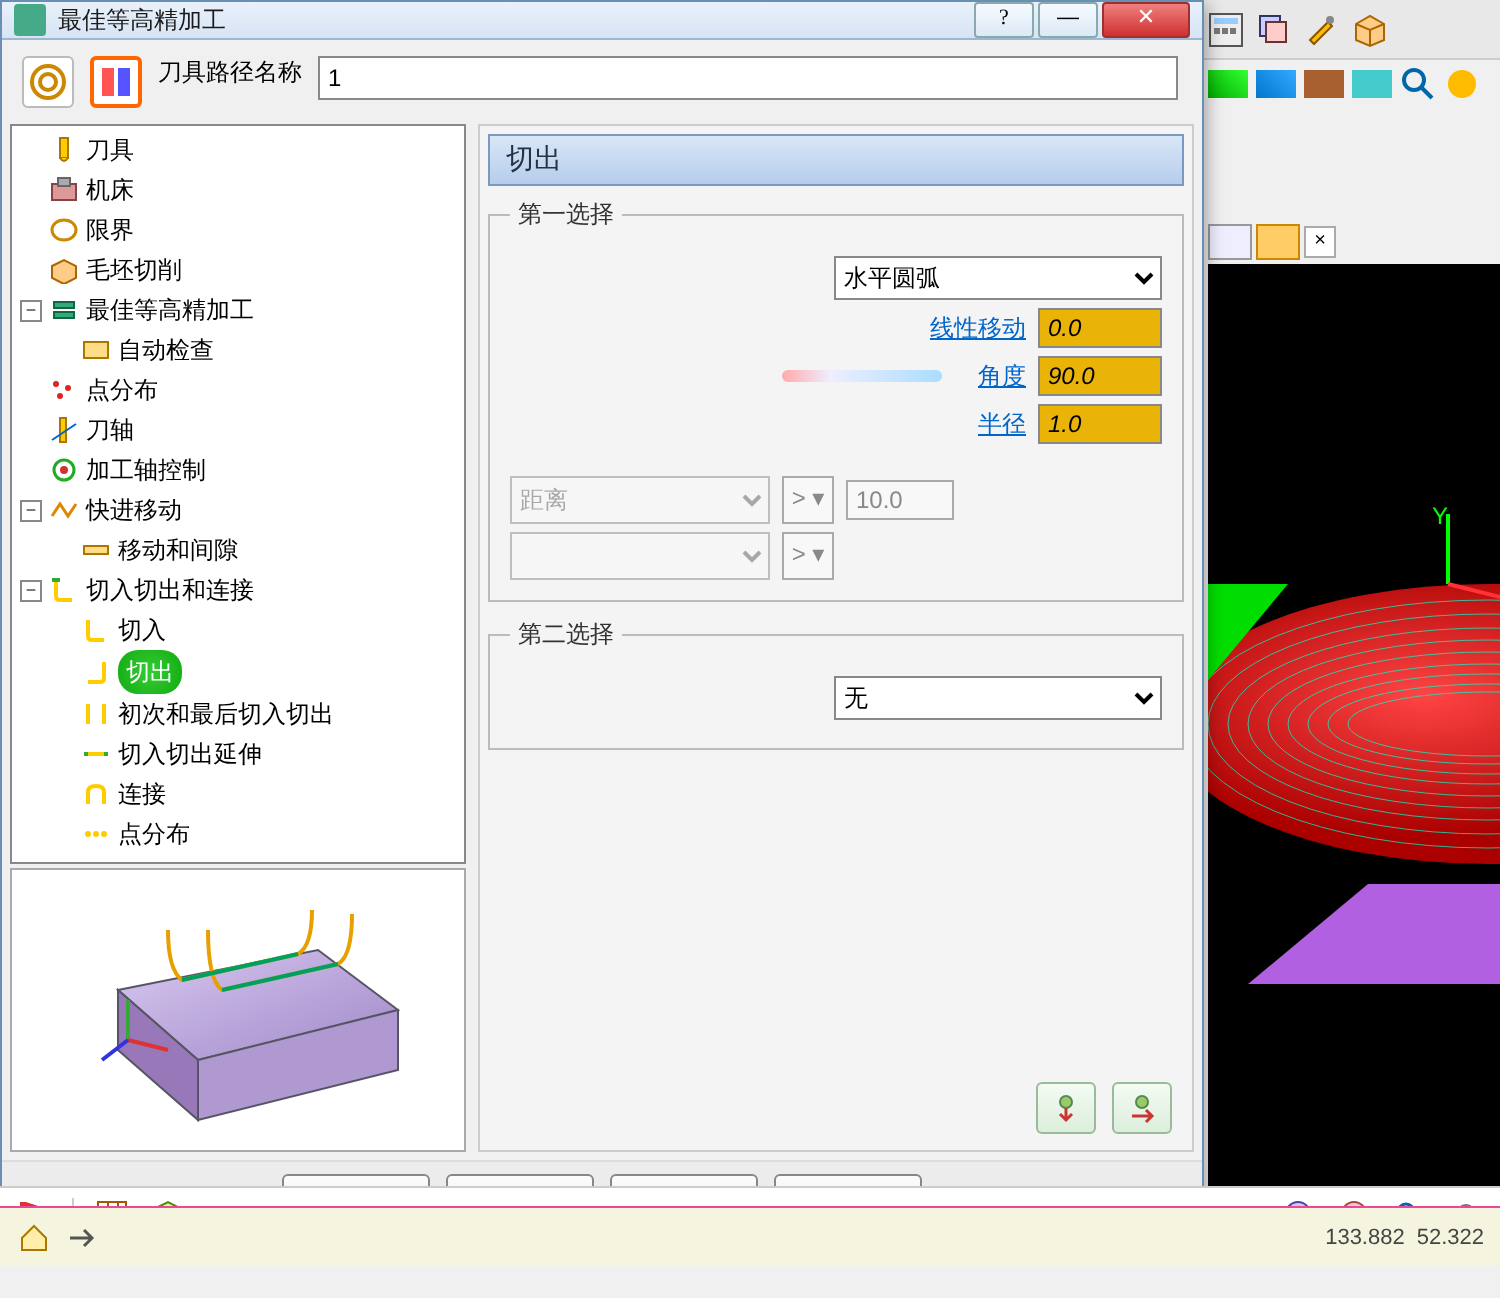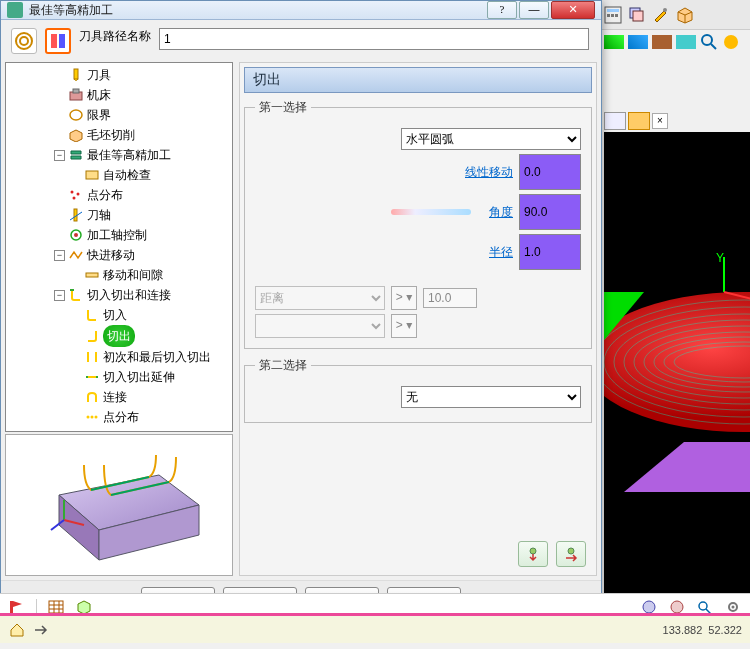--- a/index.html
+++ b/index.html
@@ -38,41 +38,41 @@
   .header-row input { flex: 1; height: 22px; border: 1px solid #888; padding: 0 4px; background: #fff; }
   
   .main-split { flex: 1; display: flex; gap: 6px; overflow: hidden; }
   
   
   .tree-wrap { width: 228px; display: flex; flex-direction: column; }
   .tree { flex: 0 0 370px; border: 1px solid #888; background: #fff; overflow: auto; padding: 2px 0; }
   .tree ul { list-style: none; padding-left: 16px; }
   .tree > ul { padding-left: 2px; }
   .tree li { white-space: nowrap; line-height: 20px; position: relative; }
-  .tree .row { display: flex; align-items: center; gap: 3px; padding-left: 2px; margin-left: 44px; }
+  .tree .row { display: flex; align-items: center; gap: 3px; padding-left: 2px; }
   .tree .exp { width: 11px; height: 11px; border: 1px solid #888; background:#fff; font-size: 9px; line-height: 9px; text-align: center; color:#333; display:inline-block; }
   .tree .noexp { width: 11px; display:inline-block; }
   .tree .ticon2 { width: 16px; height: 14px; display: inline-block; }
   .tree .sel { background: radial-gradient(circle,#3c3,#1a1); color:#fff; border-radius: 10px; padding: 1px 4px; }
   
   .preview { flex: 1; border: 1px solid #aaa; background: #fff; margin-top: 2px; display:flex; align-items:center; justify-content:center; }
   .preview svg { width: 180px; height: 140px; }
   
   
   .right { flex: 1; display: flex; flex-direction: column; border:1px solid #ccc; background:#f4f4f4; padding:4px; overflow:hidden;}
   .panel-title { background: linear-gradient(#d9e6f7,#b5cdea); border: 1px solid #7a98c0; height: 26px; display:flex; align-items:center; padding: 0 8px; font-size: 14px; color:#234; margin-bottom: 6px; }
   
   fieldset { border: 1px solid #bbb; margin-bottom: 8px; padding: 8px 10px 10px 10px; }
   legend { padding: 0 4px; color: #333; }
   
   .form-row { display: flex; align-items: center; margin: 4px 0; gap: 6px; justify-content: flex-end; }
   .form-row label { color: #0066cc; text-decoration: underline; }
-  .form-row input[type="text"] { width: 62px; height: 36px; border: 1px solid #888; padding: 0 4px; background:#8b5cf6; }
+  .form-row input[type="text"] { width: 62px; height: 20px; border: 1px solid #888; padding: 0 4px; background:#eab308;font-style:italic; }
   .form-row select { width: 180px; height: 22px; border: 1px solid #888; background:#fff; }
-  .form-row select.wide { width: 180px; }
+  .form-row select.wide { width: 164px; }
   
   .slider-fake { width: 80px; height: 6px; background: linear-gradient(90deg,#faa,#eef 30%,#adf); border-radius:3px; margin-right: 12px; }
   
   .constraint-row { display: flex; align-items: center; gap: 6px; margin-top: 4px; }
   .constraint-row select { width: 130px; height: 24px; border: 1px solid #aaa; background:#f8f8f8; color:#888;}
   .constraint-row .stepbtn { width: 26px; height: 24px; border: 1px solid #aaa; background:#f8f8f8; color:#888; text-align:center; line-height:20px;}
   .constraint-row input { width: 54px; height: 20px; border:1px solid #aaa; background:#f8f8f8; color:#888; padding:0 4px;}
   .constraint-row2 { margin-top: 4px; }
   
   .bottom-icons { display:flex; justify-content:flex-end; gap: 8px; margin-top: auto; padding: 4px 6px; align-items:center;}
@@ -87,21 +87,21 @@
     position:absolute; left: 604px; top: 132px; right: 0; bottom: 40px;
     background:#000; overflow:hidden;
   }
   .viewport .mesh { position:absolute; width:300px; height:240px; left:-40px; top:120px; }
   .vptabs { position:absolute; left:604px; top:110px; height:22px; display:flex; gap:2px; align-items:center;}
   .vptabs .vt { width:22px; height:18px; border:1px solid #999; background:#eef; }
   .vptabs .vt.active { background:#fc6; border-color:#c80;}
   .vptabs .vx { width:16px; height:16px; border:1px solid #aaa; font-size:10px; text-align:center; line-height:14px; background:#fff;}
   
   
-  .bottom-strip { position:absolute; left:0; right:0; bottom:6px; height:30px; background:#f5f5df; border-top:3px solid #ec4899; display:flex; align-items:center; gap:6px; padding:0 8px;}
+  .bottom-strip { position:absolute; left:0; right:0; bottom:16px; height:30px; background:#f5f5df; border-top:1px solid #ec4899; display:flex; align-items:center; gap:6px; padding:0 8px;}
   .bottom-strip2 { position:absolute; left:0; right:0; bottom:30px; height:26px; background:#fff; border-top:1px solid #ccc; display:flex; align-items:center; gap:10px; padding:0 8px;}
   .bs-icon { width:18px; height:16px; }
   .status-num { font-size: 11px; color:#444; }
 </style>
 </head>
 <body>
 
 <div class="top-bar">
   <span class="tbicon"><svg viewBox="0 0 18 18">
         <rect x="1" y="1" width="16" height="16" fill="#eee" stroke="#555"></rect>

